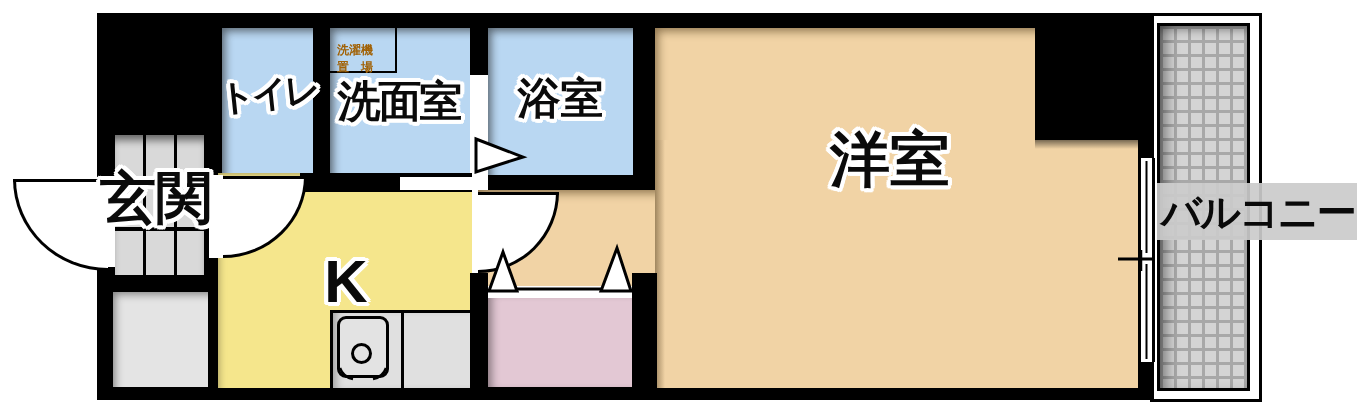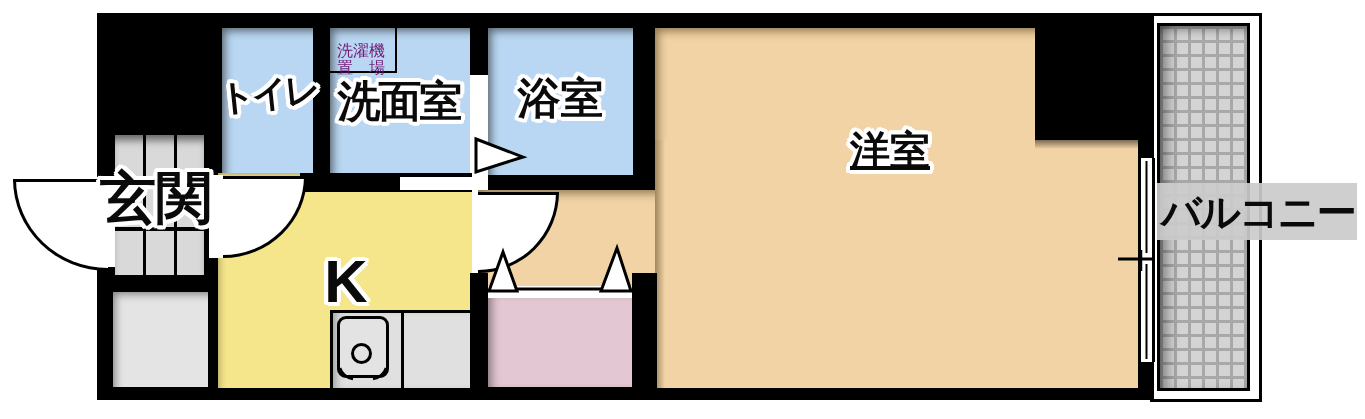--- a/index.html
+++ b/index.html
@@ -110,30 +110,30 @@
     </g>
     <g>
       <line x1="1146.5" y1="161" x2="1146.5" y2="253" stroke="#000" stroke-width="2"></line>
       <line x1="1146.5" y1="264" x2="1146.5" y2="359" stroke="#000" stroke-width="2"></line>
       <line x1="1118" y1="259" x2="1154" y2="259" stroke="#000" stroke-width="3"></line>
       <line x1="1141" y1="250" x2="1141" y2="271" stroke="#000" stroke-width="2.5"></line>
     </g>
   </svg>
 
   <div class="a" style="left:330px;top:28px;width:67px;height:45px;border-right:2px solid #000;border-bottom:2px solid #000;">
-    <div class="lbl" style="position:absolute;left:7px;top:14px;font-size:16px;line-height:17px;font-weight:400;color:#701a75;">
+    <div class="lbl" style="position:absolute;left:7px;top:14px;font-size:12px;line-height:17px;font-weight:700;color:#a16207;">
       <div>洗濯機</div>
       <div>置　場</div>
     </div>
   </div>
 
   <div class="lbl olbl ctr" style="left:93px;top:170px;width:126px;font-size:56px;">玄関</div>
   <div class="lbl olbl ctr" style="left:216px;top:76px;width:104px;font-size:36px;letter-spacing:-4px;transform:rotate(-6deg);">トイレ</div>
   <div class="lbl olbl ctr" style="left:488px;top:77px;width:145px;font-size:43px;">浴室</div>
   <div class="lbl olbl ctr" style="left:320px;top:80px;width:158px;font-size:43px;letter-spacing:-2px;">洗面室</div>
-  <div class="lbl olbl ctr" style="left:700px;top:130px;width:380px;font-size:40px;text-decoration:underline;">洋室</div>
+  <div class="lbl olbl ctr" style="left:700px;top:130px;width:380px;font-size:60px;">洋室</div>
   <div class="lbl olbl ctr" style="left:314px;top:252px;width:64px;font-size:60px;">K</div>
 
   <div class="a band" style="left:1157px;top:183px;width:200px;height:57px;">
     <div class="lbl" style="left:4px;top:9px;font-size:40px;letter-spacing:-2px;color:#0a0a0a;">バルコニー</div>
   </div>
 
 </div>
 
 </body></html>

